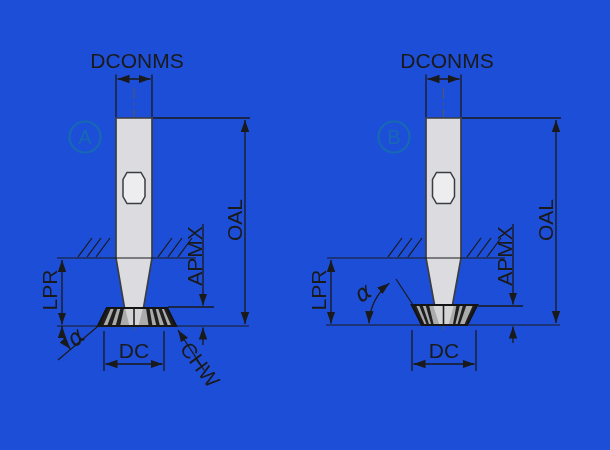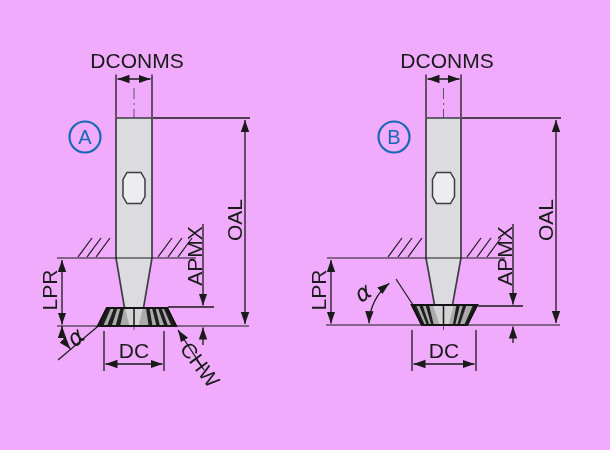--- a/index.html
+++ b/index.html
@@ -1,16 +1,16 @@
 <!DOCTYPE html>
 <html style="--accent: #1769b4; --shank-fill: #dcdce0; --head-fill: #ababab; --teeth: #1e1e1e;"><head>
 <meta charset="utf-8">
 <style>
   html,body{margin:0;padding:0;background:#ffffff;}
-  .stage{position:relative;width:610px;height:450px;background:#f0abfc;overflow:hidden;}
+  .stage{position:relative;width:610px;height:450px;background:#1d4ed8;overflow:hidden;}
   svg{display:block;}
   .dim{stroke:#1a1a1a;stroke-width:1.3;fill:none;}
   .thin{stroke:#1a1a1a;stroke-width:1.2;fill:none;}
   .hatch{stroke:#1a1a1a;stroke-width:1.2;}
   .shank{fill:var(--shank-fill,#dcdce0);stroke:#3a3d42;stroke-width:1.7;}
   .hex{fill:#ededef;stroke:#3a3d42;stroke-width:1.5;}
   .head{fill:var(--head-fill,#ababab);stroke:#141414;stroke-width:2;}
   .head-center{fill:#d4d4d6;stroke:none;}
   .tooth{fill:var(--teeth,#1e1e1e);stroke:none;}
   .centerline{stroke:#55585c;stroke-width:1;stroke-dasharray:11 4 2 4;fill:none;}

